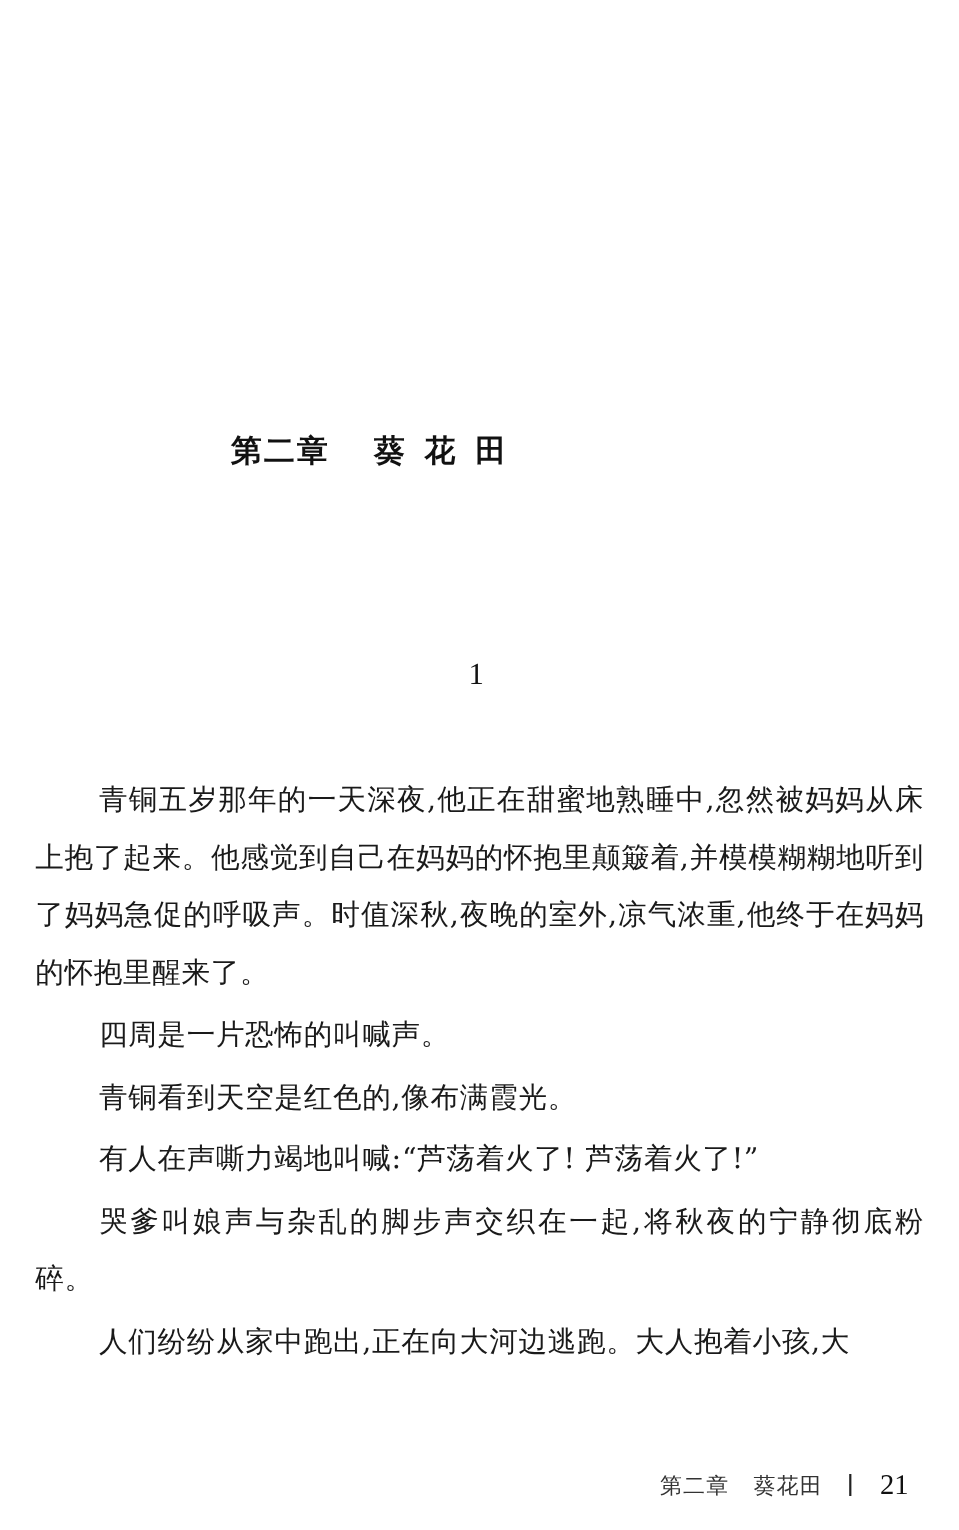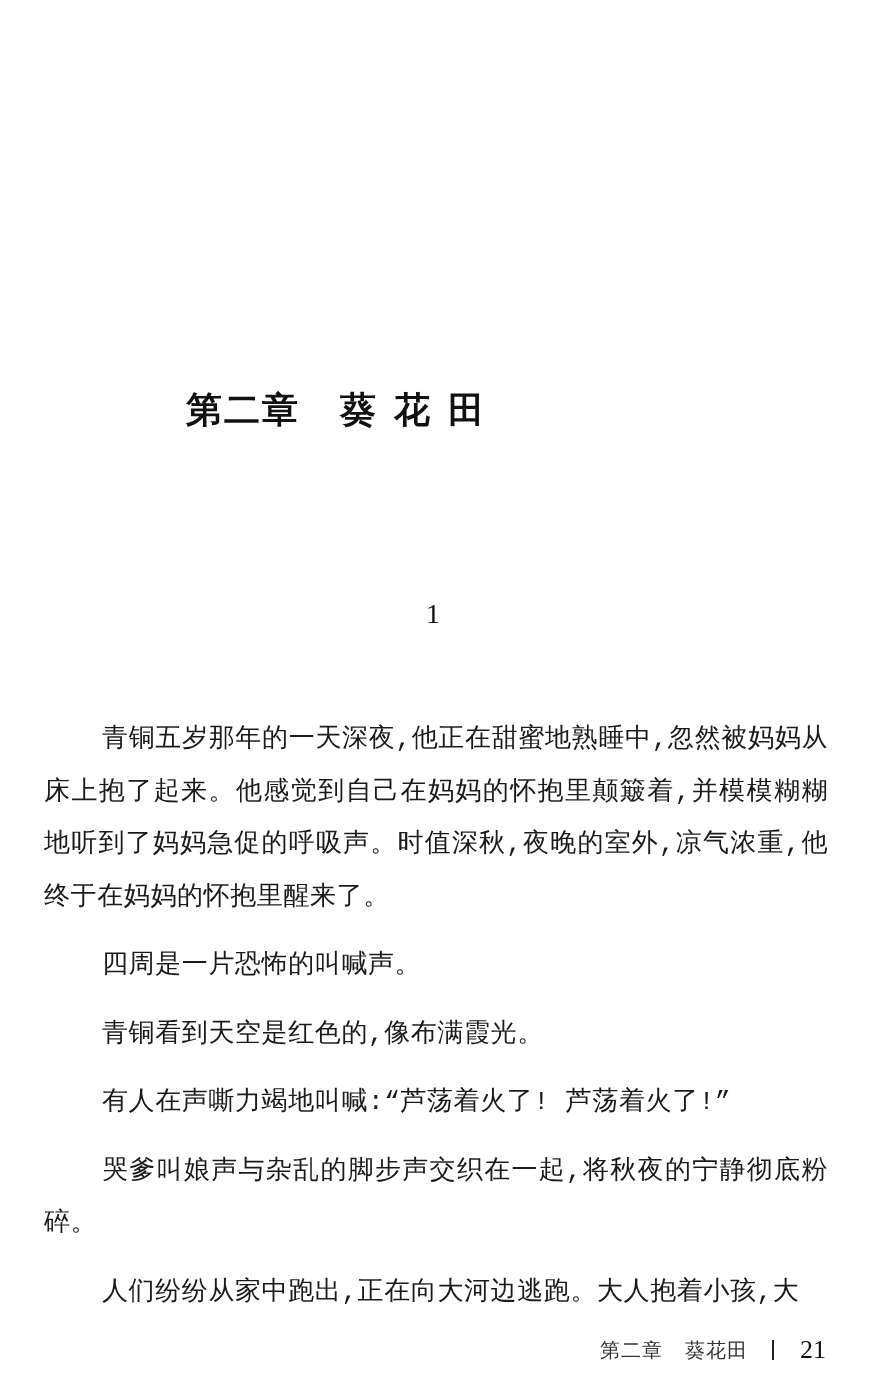--- a/index.html
+++ b/index.html
@@ -14,21 +14,21 @@
       overflow: hidden;
       color: #1a1a1a;
     }
     .chapter-title {
       position: absolute;
       top: 385px;
       left: 0;
       width: 688px;
       text-align: center;
       font-family: "DejaVu Sans", sans-serif;
-      font-size: 36px;
+      font-size: 28px;
       font-weight: bold;
       letter-spacing: 2px;
       color: #111;
       line-height: 50px;
     }
     .chapter-title .num { margin-right: 40px; }
     .chapter-title .name { letter-spacing: 18px; }
     .section-number {
       position: absolute;
       top: 596px;
@@ -46,23 +46,22 @@
       left: 28px;
       width: 816px;
       font-family: "DejaVu Serif", serif;
       font-size: 26px;
       line-height: 52.5px;
       letter-spacing: 0.6px;
       color: #1a1a1a;
       text-align: justify;
     }
     .body-text p {
-      margin: 16px;
+      margin: 4px;
       text-indent: 58px;
-      font-family: Liberation Mono, monospace;
     }
     .running-footer {
       position: absolute;
       top: 1334px;
       left: 600px;
       height: 32px;
       display: flex;
       align-items: center;
       font-family: "DejaVu Sans", sans-serif;
       font-size: 20px;

